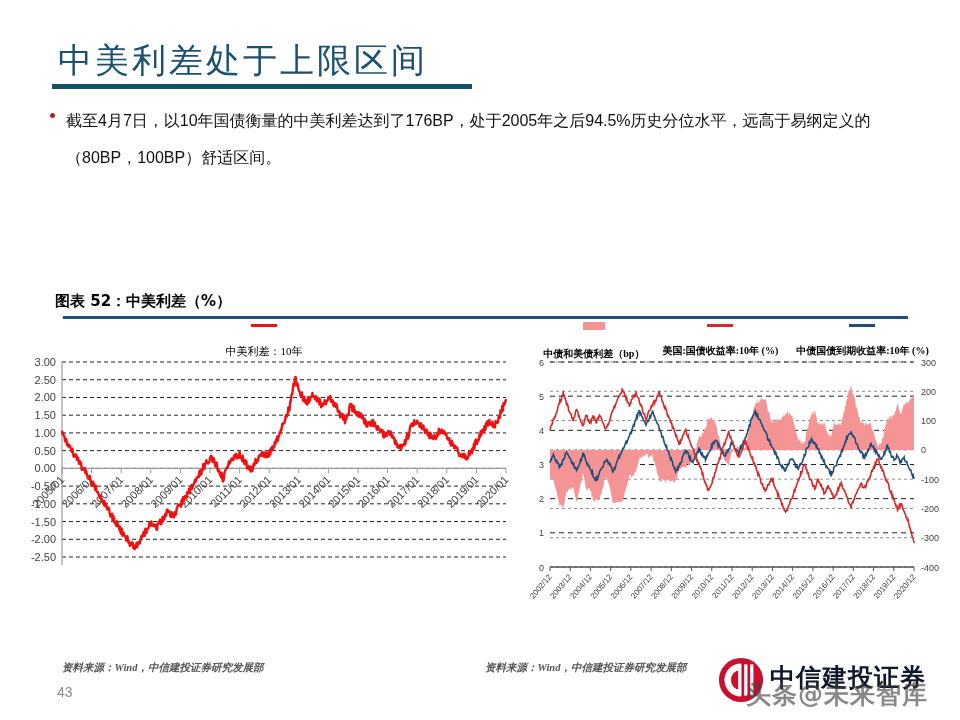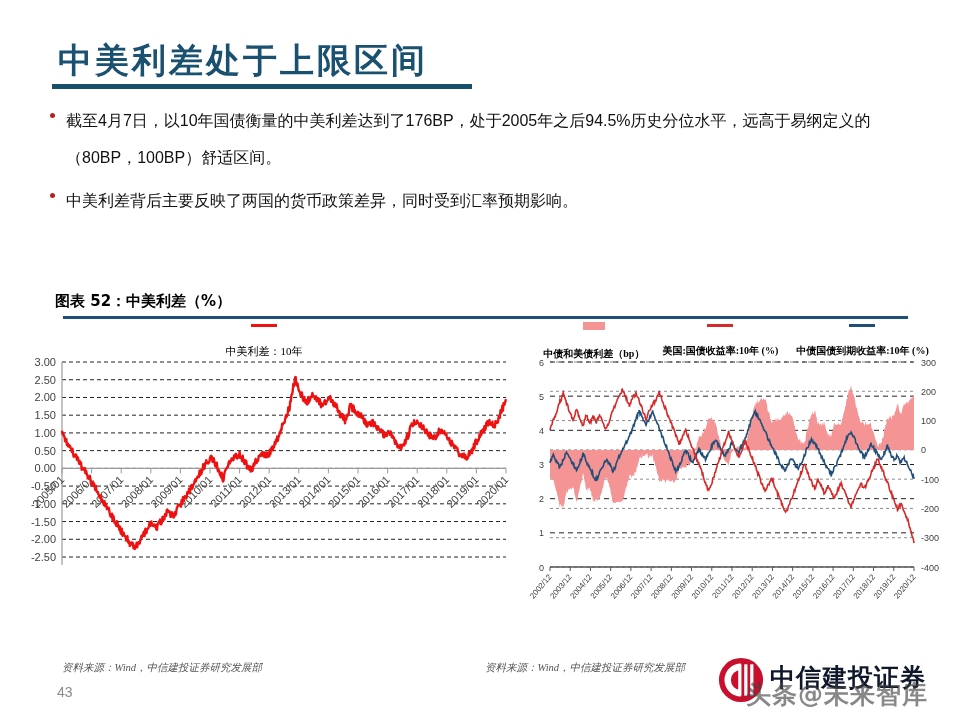--- a/index.html
+++ b/index.html
@@ -7,21 +7,21 @@
     width:960px;height:720px;background:#ffffff;
     font-family:"Liberation Sans","DejaVu Sans",sans-serif;
     overflow:hidden;position:relative;
   }
   .slide{position:absolute;inset:0;background:#fff;}
 
   
   #slide-title{
     position:absolute;left:58px;top:38px;
     font-family:"Liberation Serif","DejaVu Serif",serif;
-    font-size:34px;font-weight:bold;letter-spacing:3px;
+    font-size:34px;font-weight:normal;letter-spacing:3px;
     color:#1a5070;white-space:nowrap;
   }
   #title-rule{
     position:absolute;left:52px;top:84px;width:420px;height:5px;
     background:#17506b;
   }
 
   
   #bullets{position:absolute;left:44px;top:102px;width:890px;}
   .bullet{position:relative;padding-left:22px;margin-bottom:6px;}
@@ -68,21 +68,21 @@
   svg{display:block;}
   .axis-text{
     font-family:"Liberation Sans","DejaVu Sans",sans-serif;
     fill:#3f3f3f;
   }
 
   
   .src{
     position:absolute;
     font-family:"Liberation Serif","DejaVu Serif",serif;
-    font-style:italic;font-size:10.5px;color:#555;white-space:nowrap;
+    font-style:italic;font-size:10.5px;color:#555;white-space:nowrap;font-weight:bold;
   }
   #src-left{left:62px;top:661px;}
   #src-right{left:485px;top:661px;}
 
   #page-num{
     position:absolute;left:57px;top:684px;
     font-family:"Liberation Sans","DejaVu Sans",sans-serif;
     font-size:14px;color:#8a8a8a;
   }
 
@@ -107,24 +107,20 @@
 
 <div class="slide">
 
   <div id="slide-title">中美利差处于上限区间</div>
   <div id="title-rule"></div>
 
   <div id="bullets">
     <div class="bullet">
       <span class="dot"></span>
       <span class="btext">截至4月7日，以10年国债衡量的中美利差达到了176BP，处于2005年之后94.5%历史分位水平，远高于易纲定义的（80BP，100BP）舒适区间。</span>
-    </div>
-    <div class="bullet">
-      <span class="dot"></span>
-      <span class="btext">中美利差背后主要反映了两国的货币政策差异，同时受到汇率预期影响。</span>
     </div>
   </div>
 
   <div id="fig-caption">图表 52：中美利差（%）</div>
   <div id="fig-rule"></div>
 
   <div class="chart-box" id="chart-left">
     <div class="legend-row">
       <div class="legend-item">
         <span class="legend-swatch lg-line" id="l0sw" style="background: rgb(238, 17, 17);"></span>

